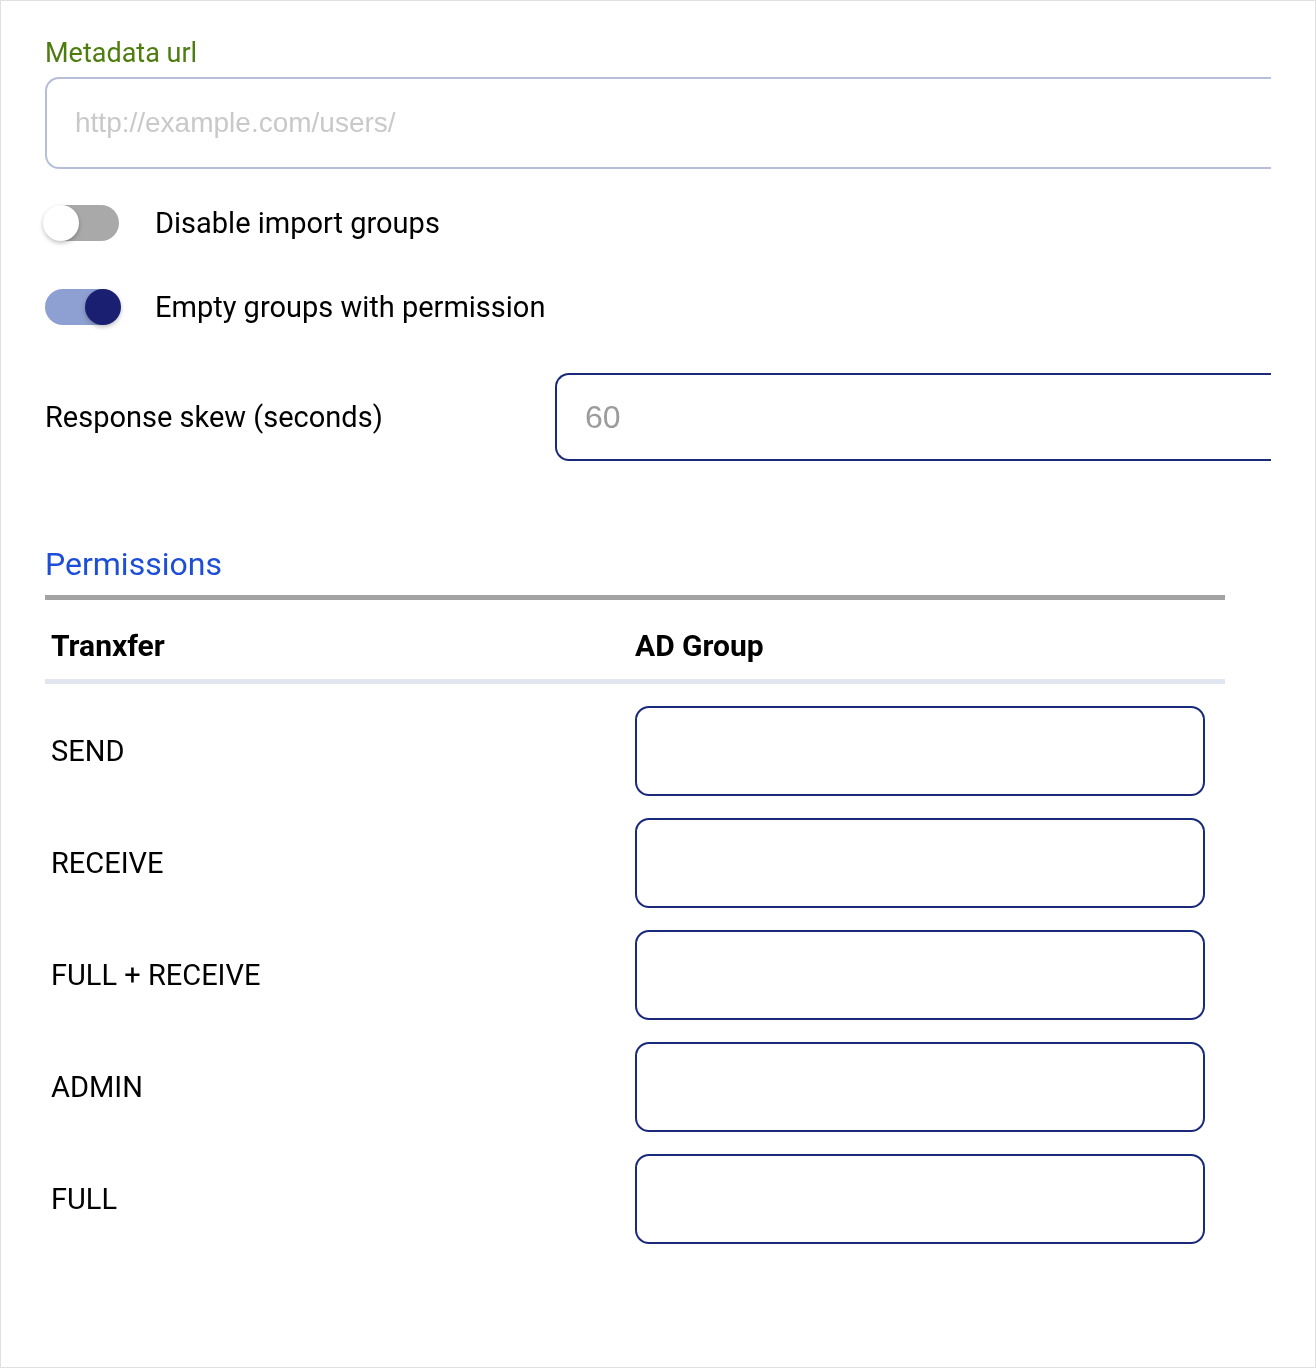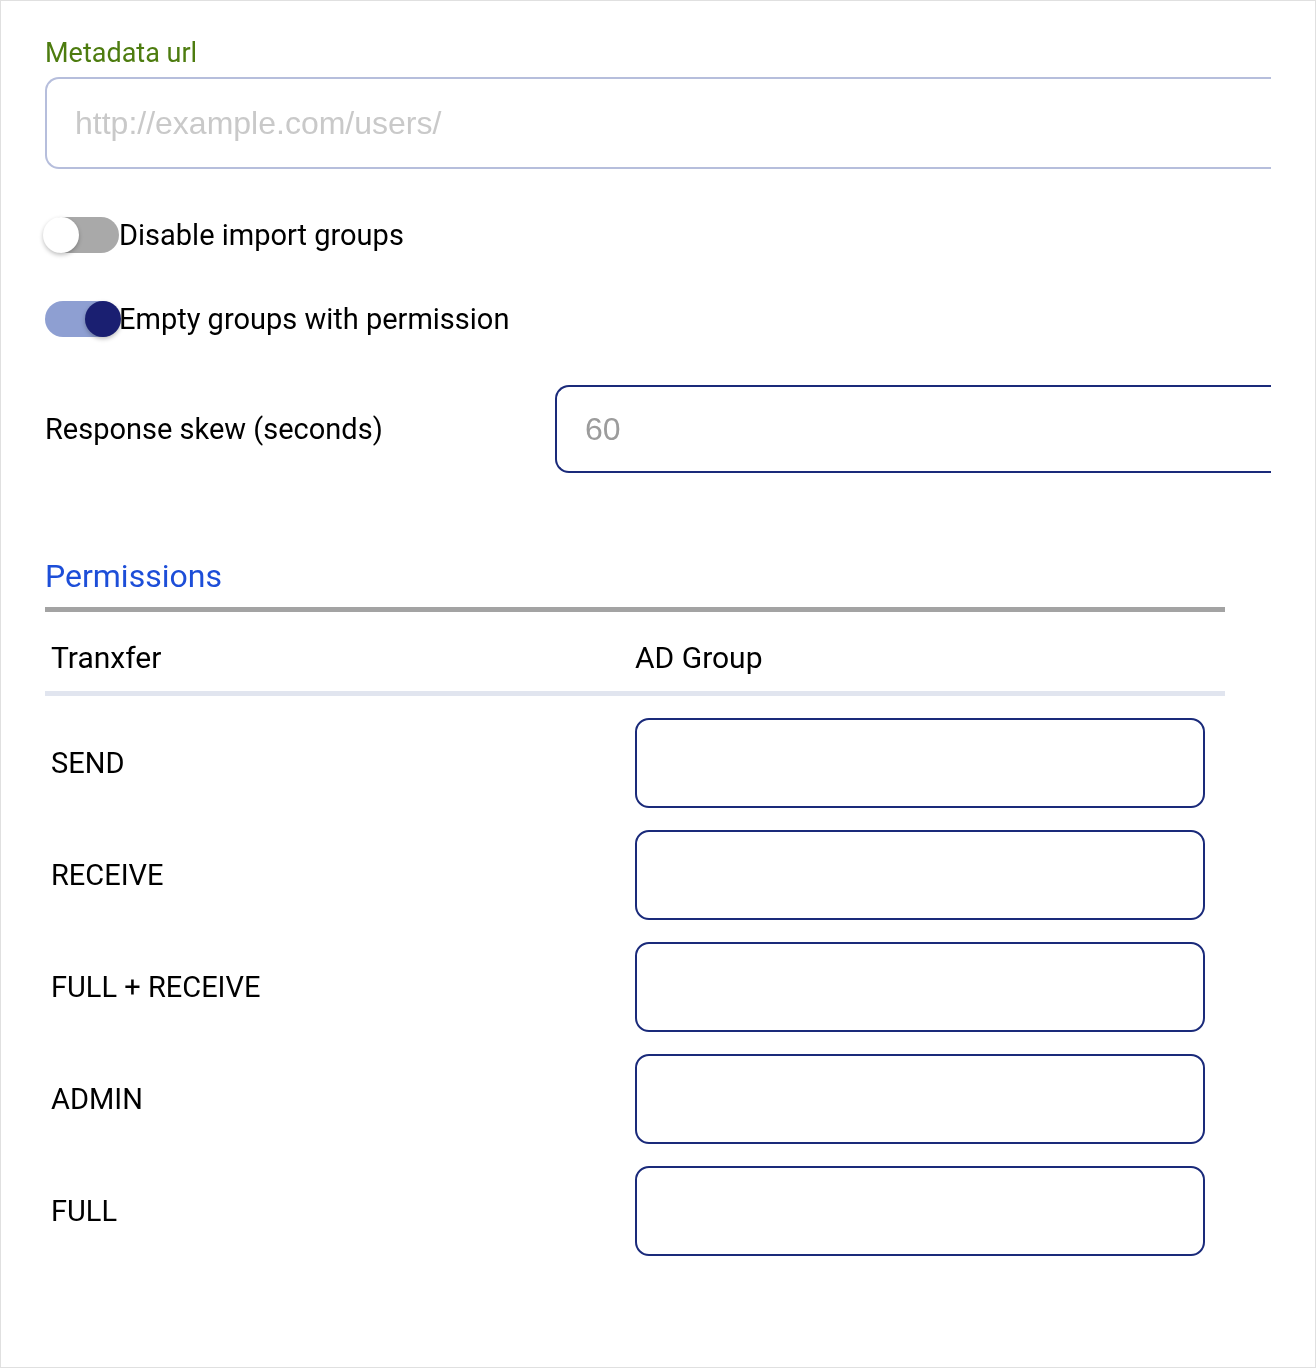--- a/index.html
+++ b/index.html
@@ -24,29 +24,30 @@
     margin-bottom: 8px;
   }
   .big-input {
     width: 100%;
     height: 92px;
     border: 2px solid #b6bedc;
     border-right: none;
     border-top-left-radius: 14px;
     border-bottom-left-radius: 14px;
     padding: 0 28px;
-    font-size: 32px;
+    font-size: 28px;
     color: #7f1d1d;
     outline: none;
-    margin-bottom: 48px;
+    margin-bottom: 36px;
   }
   .big-input::placeholder { color: #c9c9c9; }
   .toggle-row {
     display: flex;
     align-items: center;
+    gap: 36px;
     margin-bottom: 48px;
   }
   .toggle {
     position: relative;
     width: 74px;
     height: 36px;
     border-radius: 18px;
     cursor: pointer;
     flex-shrink: 0;
   }
@@ -120,21 +121,21 @@
   .perm-row .col1 {
     width: 590px;
     padding-left: 6px;
   }
   .perm-header .col2,
   .perm-row .col2 {
     flex: 1;
   }
   .perm-header span {
     font-size: 30px;
-    font-weight: 400;
+    font-weight: 700;
     color: #000;
   }
   .perm-row {
     display: flex;
     align-items: center;
     margin-top: 22px;
   }
   .perm-row .col1 {
     font-size: 29px;
     color: #000;

